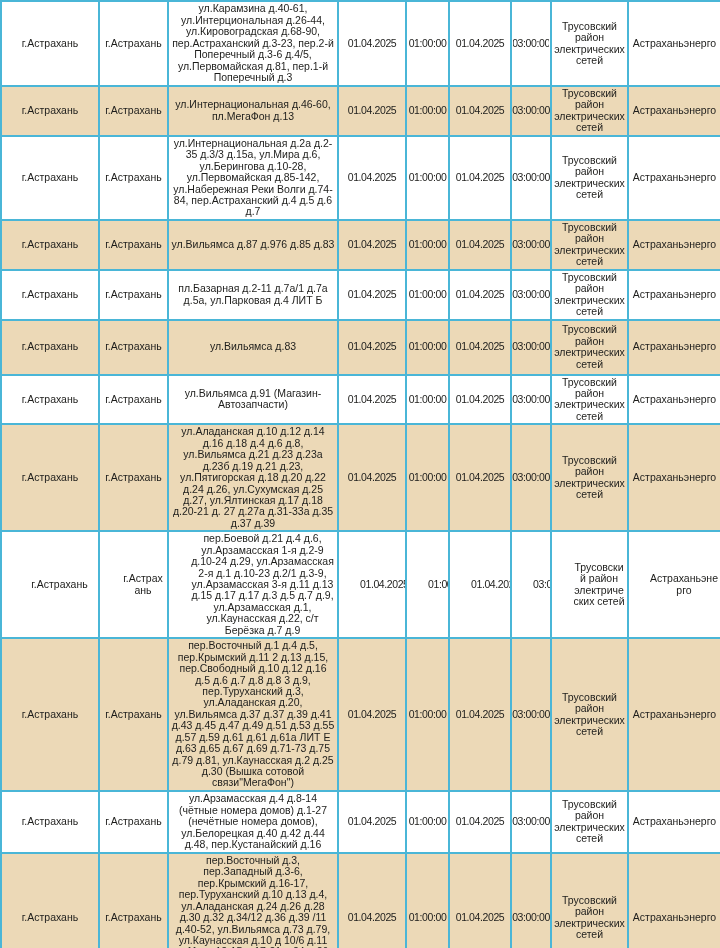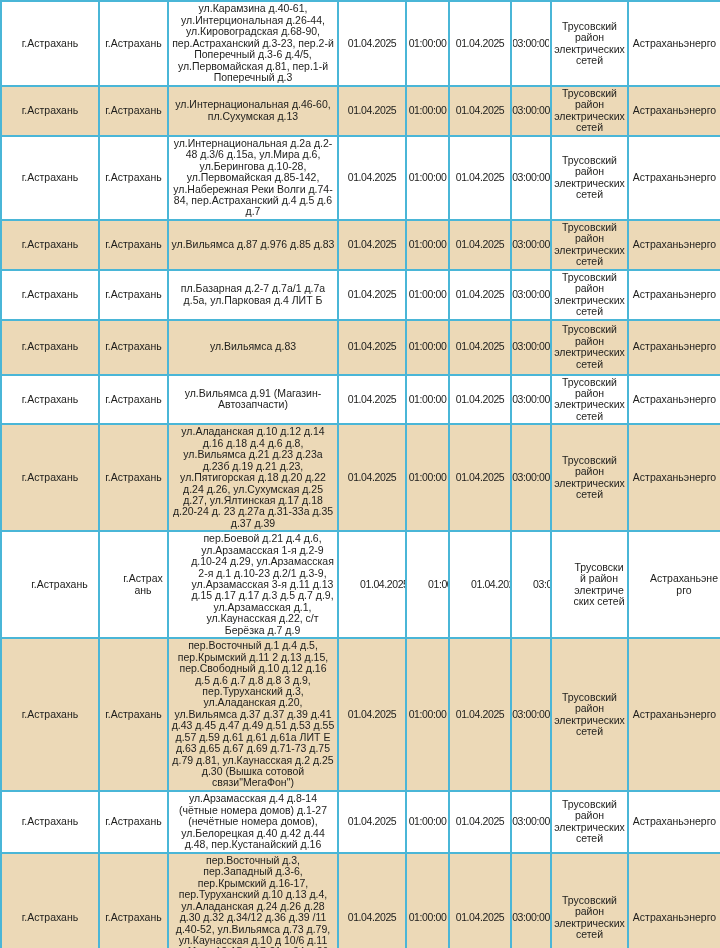--- a/index.html
+++ b/index.html
@@ -76,32 +76,32 @@
         <td class="dt">01.04.2025</td>
         <td class="dt">01:00:00</td>
         <td class="dt">01.04.2025</td>
         <td class="dt">03:00:00</td>
         <td>Трусовский район электрических сетей</td>
         <td>Астраханьэнерго</td>
       </tr>
       <tr>
         <td>г.Астрахань</td>
         <td>г.Астрахань</td>
-        <td>ул.Интернациональная д.46-60, пл.Сухумская д.13</td>
-        <td class="dt">01.04.2025</td>
-        <td class="dt">01:00:00</td>
-        <td class="dt">01.04.2025</td>
-        <td class="dt">03:00:00</td>
-        <td>Трусовский район электрических сетей</td>
-        <td>Астраханьэнерго</td>
-      </tr>
-      <tr>
-        <td>г.Астрахань</td>
-        <td>г.Астрахань</td>
-        <td>ул.Интернациональная д.2а д.2-48 д.3/6 д.15а, ул.Мира д.6, ул.Берингова д.10-28, ул.Первомайская д.85-142, ул.Набережная Реки Волги д.74-84, пер.Астраханский д.4 д.5 д.6 д.7</td>
+        <td>ул.Интернациональная д.46-60, пл.МегаФон д.13</td>
+        <td class="dt">01.04.2025</td>
+        <td class="dt">01:00:00</td>
+        <td class="dt">01.04.2025</td>
+        <td class="dt">03:00:00</td>
+        <td>Трусовский район электрических сетей</td>
+        <td>Астраханьэнерго</td>
+      </tr>
+      <tr>
+        <td>г.Астрахань</td>
+        <td>г.Астрахань</td>
+        <td>ул.Интернациональная д.2а д.2-35 д.3/3 д.15а, ул.Мира д.6, ул.Берингова д.10-28, ул.Первомайская д.85-142, ул.Набережная Реки Волги д.74-84, пер.Астраханский д.4 д.5 д.6 д.7</td>
         <td class="dt">01.04.2025</td>
         <td class="dt">01:00:00</td>
         <td class="dt">01.04.2025</td>
         <td class="dt">03:00:00</td>
         <td>Трусовский район электрических сетей</td>
         <td>Астраханьэнерго</td>
       </tr>
       <tr>
         <td>г.Астрахань</td>
         <td>г.Астрахань</td>
@@ -109,21 +109,21 @@
         <td class="dt">01.04.2025</td>
         <td class="dt">01:00:00</td>
         <td class="dt">01.04.2025</td>
         <td class="dt">03:00:00</td>
         <td>Трусовский район электрических сетей</td>
         <td>Астраханьэнерго</td>
       </tr>
       <tr>
         <td>г.Астрахань</td>
         <td>г.Астрахань</td>
-        <td>пл.Базарная д.2-7 д.7а/1 д.7а д.5а, ул.Парковая д.4 ЛИТ Б</td>
+        <td>пл.Базарная д.2-11 д.7а/1 д.7а д.5а, ул.Парковая д.4 ЛИТ Б</td>
         <td class="dt">01.04.2025</td>
         <td class="dt">01:00:00</td>
         <td class="dt">01.04.2025</td>
         <td class="dt">03:00:00</td>
         <td>Трусовский район электрических сетей</td>
         <td>Астраханьэнерго</td>
       </tr>
       <tr>
         <td>г.Астрахань</td>
         <td>г.Астрахань</td>
@@ -142,21 +142,21 @@
         <td class="dt">01.04.2025</td>
         <td class="dt">01:00:00</td>
         <td class="dt">01.04.2025</td>
         <td class="dt">03:00:00</td>
         <td>Трусовский район электрических сетей</td>
         <td>Астраханьэнерго</td>
       </tr>
       <tr>
         <td>г.Астрахань</td>
         <td>г.Астрахань</td>
-        <td>ул.Аладанская д.10 д.12 д.14 д.16 д.18 д.4 д.6 д.8, ул.Вильямса д.21 д.23 д.23а д.23б д.19 д.21 д.23, ул.Пятигорская д.18 д.20 д.22 д.24 д.26, ул.Сухумская д.25 д.27, ул.Ялтинская д.17 д.18 д.20-24 д. 23 д.27а д.31-33а д.35 д.37 д.39</td>
+        <td>ул.Аладанская д.10 д.12 д.14 д.16 д.18 д.4 д.6 д.8, ул.Вильямса д.21 д.23 д.23а д.23б д.19 д.21 д.23, ул.Пятигорская д.18 д.20 д.22 д.24 д.26, ул.Сухумская д.25 д.27, ул.Ялтинская д.17 д.18 д.20-21 д. 27 д.27а д.31-33а д.35 д.37 д.39</td>
         <td class="dt">01.04.2025</td>
         <td class="dt">01:00:00</td>
         <td class="dt">01.04.2025</td>
         <td class="dt">03:00:00</td>
         <td>Трусовский район электрических сетей</td>
         <td>Астраханьэнерго</td>
       </tr>
       <tr>
         <td>г.Астрахань</td>
         <td>г.Астрахань</td>

